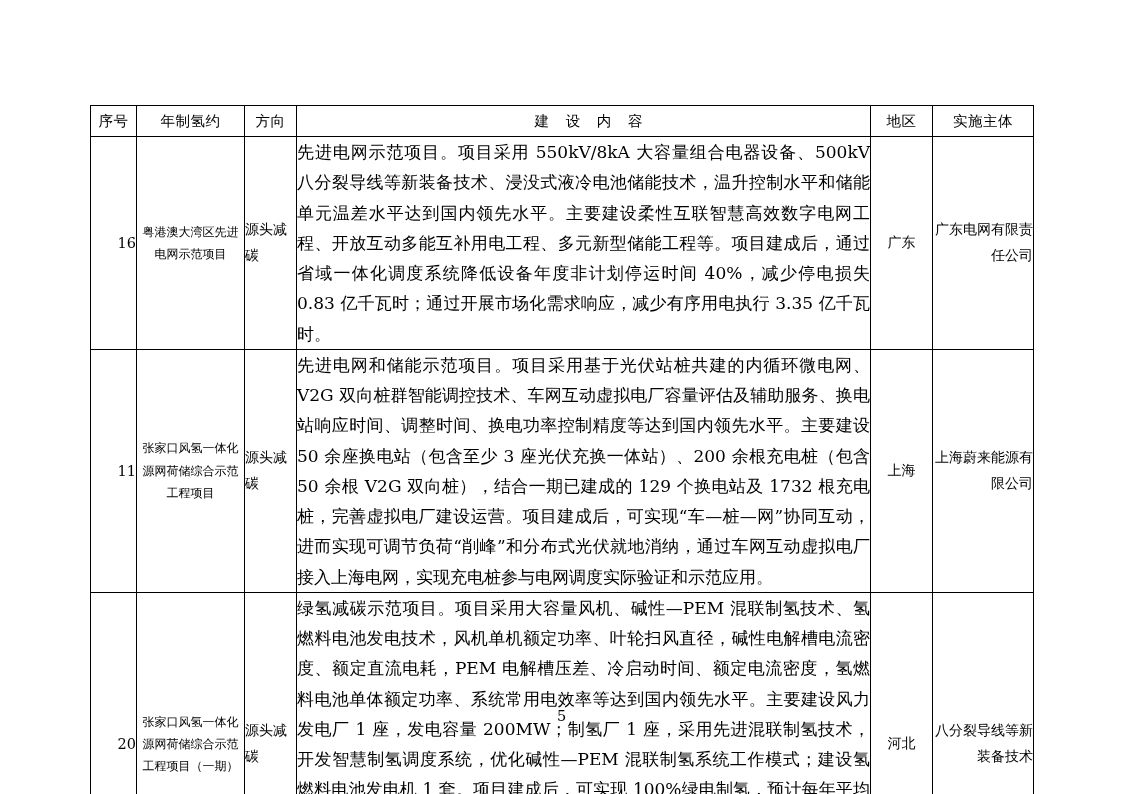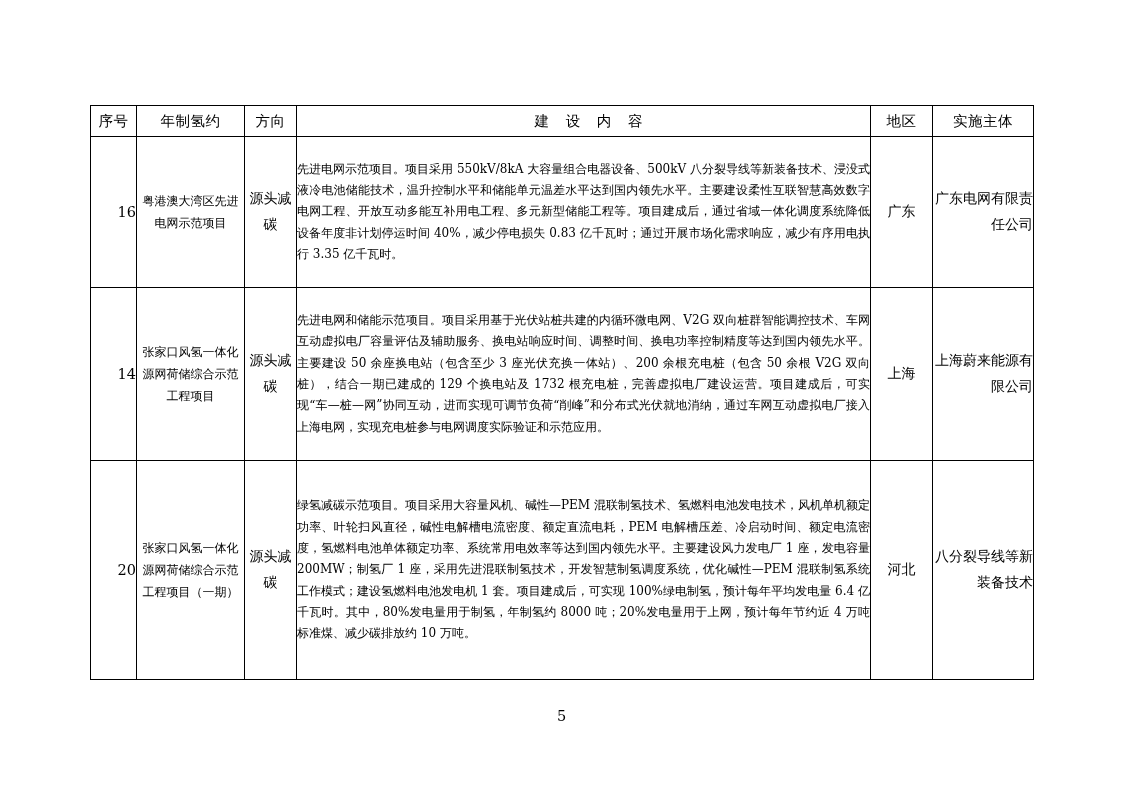--- a/index.html
+++ b/index.html
@@ -60,30 +60,29 @@
     text-align: right;
     font-size: 14.5px;
   }
   td.name {
     text-align: center;
     font-size: 12px;
     line-height: 1.85;
     padding: 4px 6px;
   }
   td.dir {
-    text-align: center;
     font-size: 14px;
     line-height: 1.85;
     padding: 4px 4px;
     margin-left: 12px;
   }
   td.body {
     text-align: justify;
     text-justify: inter-ideograph;
-    font-size: 12px;
+    font-size: 17px;
     line-height: 1.78;
     padding: 9px 9px 9px 9px;
     margin-left: 31px;
   }
   td.area {
     text-align: center;
     font-size: 14px;
   }
   td.org {
     font-size: 14px;
@@ -133,21 +132,21 @@
       <tr class="r16">
         <td class="no">16</td>
         <td class="name">粤港澳大湾区先进电网示范项目</td>
         <td class="dir">源头减碳</td>
         <td class="body">先进电网示范项目。项目采用 550kV/8kA 大容量组合电器设备、500kV 八分裂导线等新装备技术、浸没式液冷电池储能技术，温升控制水平和储能单元温差水平达到国内领先水平。主要建设柔性互联智慧高效数字电网工程、开放互动多能互补用电工程、多元新型储能工程等。项目建成后，通过省域一体化调度系统降低设备年度非计划停运时间 40%，减少停电损失 0.83 亿千瓦时；通过开展市场化需求响应，减少有序用电执行 3.35 亿千瓦时。</td>
         <td class="area">广东</td>
         <td class="org">广东电网有限责任公司</td>
       </tr>
 
       <tr class="r17">
-        <td class="no">14</td>
+        <td class="no">11</td>
         <td class="name">张家口风氢一体化源网荷储综合示范工程项目</td>
         <td class="dir">源头减碳</td>
         <td class="body">先进电网和储能示范项目。项目采用基于光伏站桩共建的内循环微电网、V2G 双向桩群智能调控技术、车网互动虚拟电厂容量评估及辅助服务、换电站响应时间、调整时间、换电功率控制精度等达到国内领先水平。主要建设 50 余座换电站（包含至少 3 座光伏充换一体站）、200 余根充电桩（包含 50 余根 V2G 双向桩），结合一期已建成的 129 个换电站及 1732 根充电桩，完善虚拟电厂建设运营。项目建成后，可实现“车—桩—网”协同互动，进而实现可调节负荷“削峰”和分布式光伏就地消纳，通过车网互动虚拟电厂接入上海电网，实现充电桩参与电网调度实际验证和示范应用。</td>
         <td class="area">上海</td>
         <td class="org">上海蔚来能源有限公司</td>
       </tr>
 
       <tr class="r18">
         <td class="no">20</td>
         <td class="name">张家口风氢一体化源网荷储综合示范工程项目（一期）</td>

